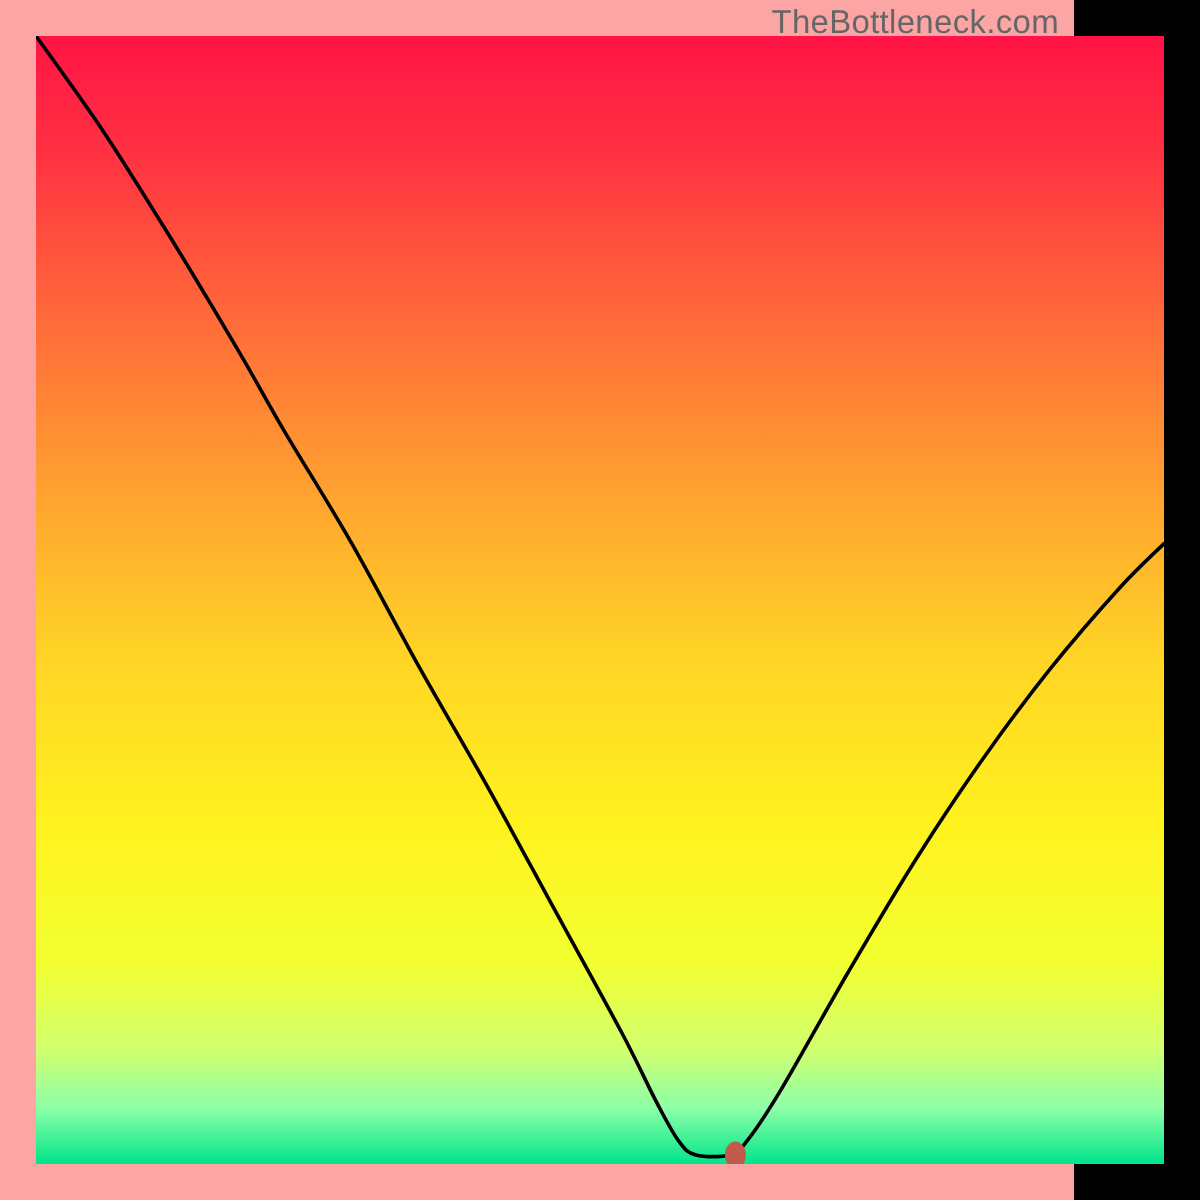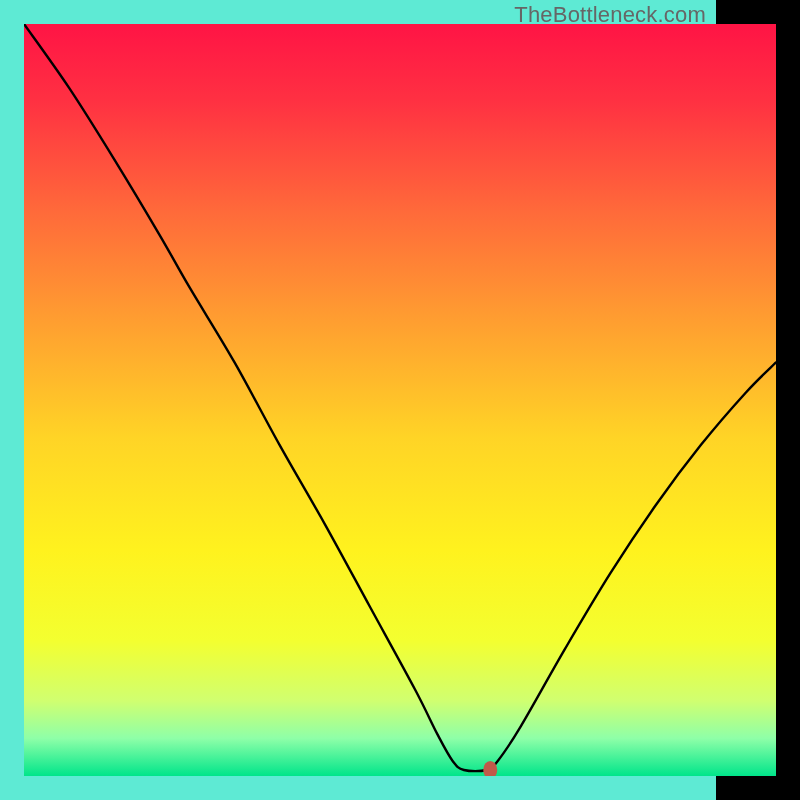--- a/index.html
+++ b/index.html
@@ -10,21 +10,21 @@
     background: #000;
     overflow: hidden;
     font-family: Arial, Helvetica, sans-serif;
   }
   .frame {
     position: absolute;
     left: 0;
     top: 0;
     width: 716px;
     height: 800px;
-    background: #5eead4;
+    background: #fca5a5;
   }
   .plot {
     position: absolute;
     left: 24px;
     top: 24px;
     width: 752px;
     height: 752px;
     
   }
   .watermark {

